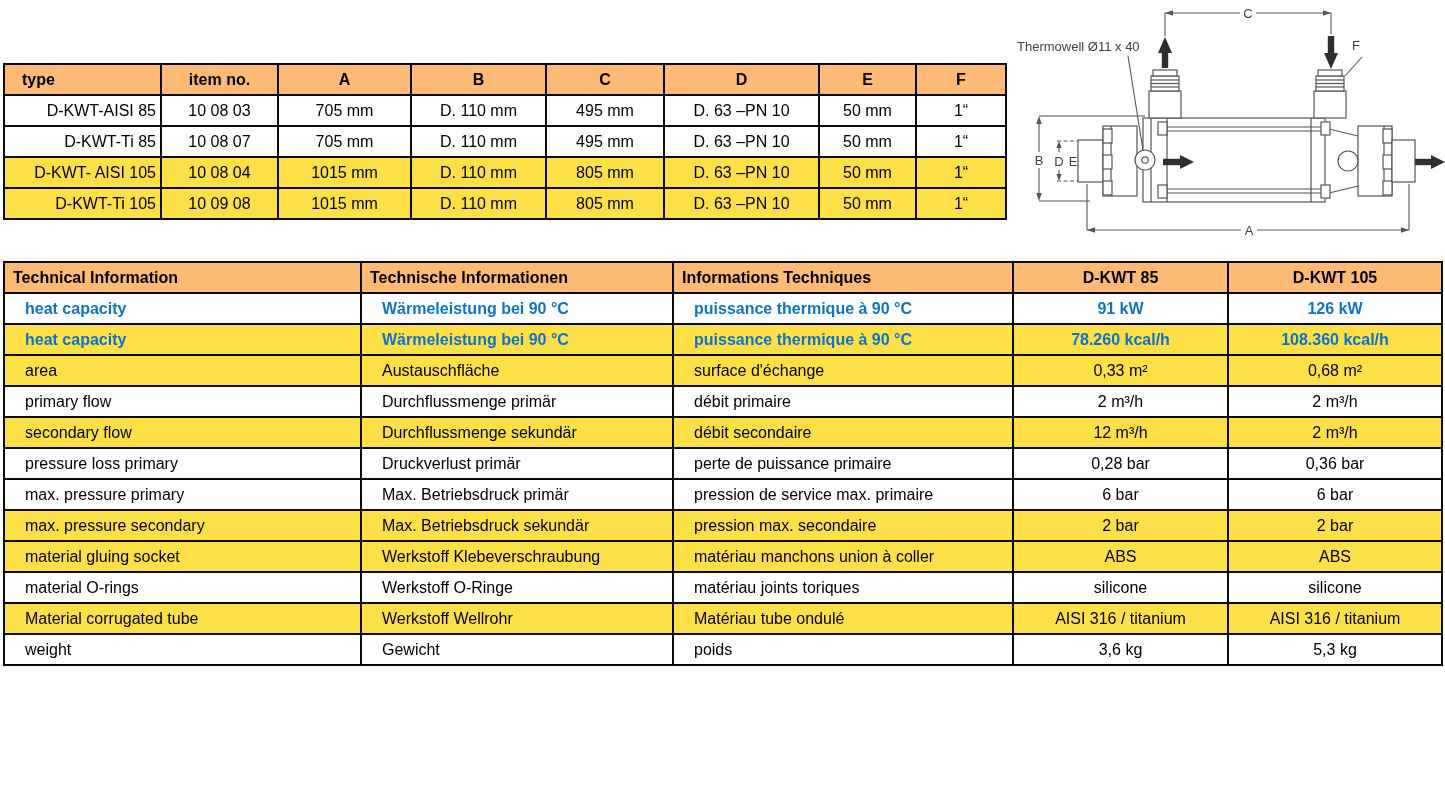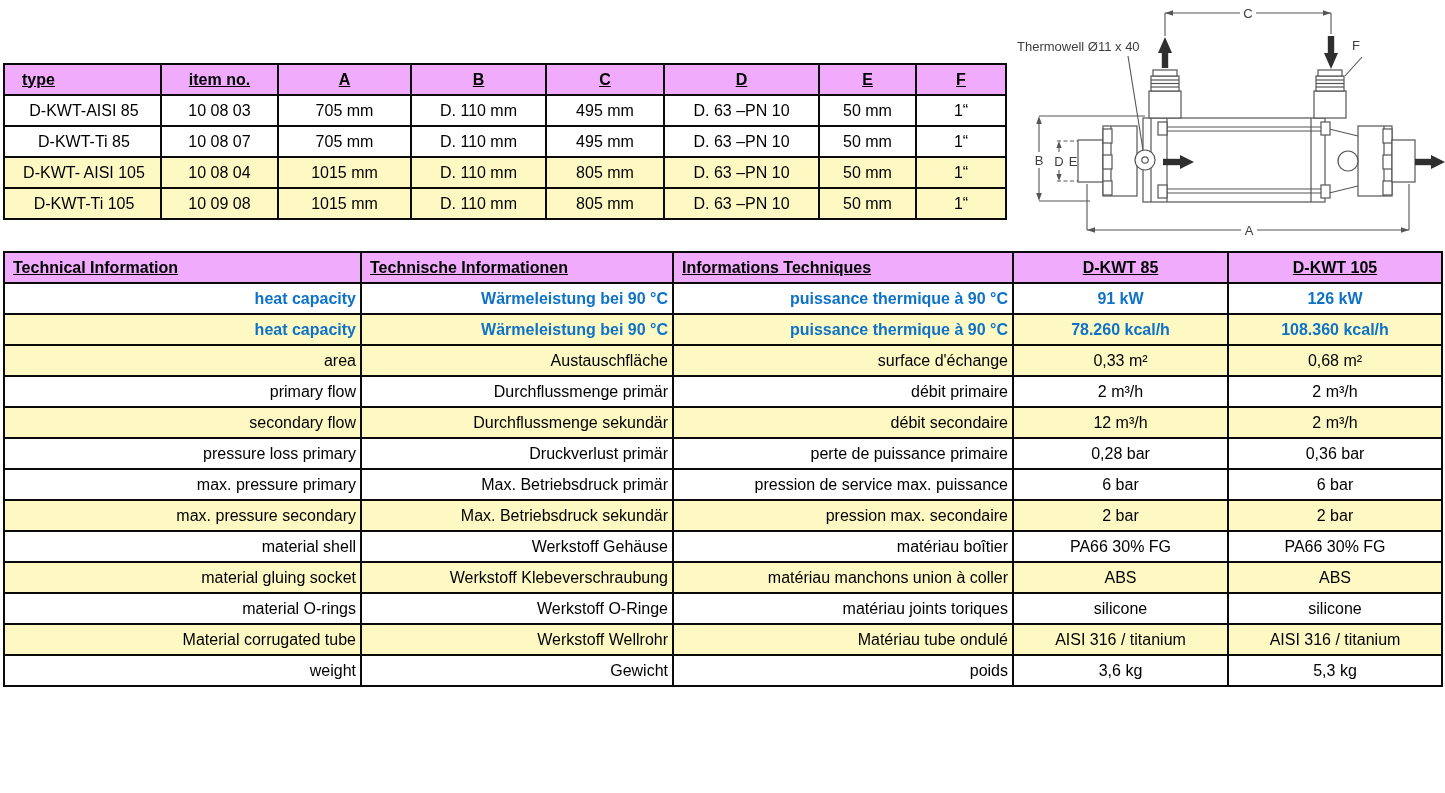--- a/index.html
+++ b/index.html
@@ -1,32 +1,32 @@
 <!DOCTYPE html>
 <html><head>
 <meta charset="utf-8">
 <style>
   html,body{margin:0;padding:0;background:#fff;}
   .page{position:relative;width:1445px;height:793px;background:#ffffff;overflow:hidden;
         font-family:"Liberation Sans",sans-serif;color:#000;}
   table{border-collapse:collapse;table-layout:fixed;position:absolute;background:#fff;}
   th,td{border:2px solid #0a0a0a;height:29px;padding:0 4px;white-space:nowrap;overflow:hidden;
         font-size:16px;line-height:1;vertical-align:middle;}
-  th{background:#f0abfc;font-weight:bold;text-align:center;text-decoration:underline;}
+  th{background:#fdba74;font-weight:bold;text-align:center;}
   
   .dim-table{left:3px;top:63px;width:1002px;}
   .dim-table td{text-align:center;}
-  .dim-table td:first-child{text-align:center;padding-left:7px;}
+  .dim-table td:first-child{text-align:right;padding-left:7px;}
   .dim-table th:first-child{text-align:left;padding-left:17px;}
   
-  .tech-table{left:3px;top:251px;width:1438px;}
+  .tech-table{left:3px;top:261px;width:1438px;}
   .tech-table th.L{text-align:left;padding-left:8px;}
-  .tech-table td.L{text-align:right;padding-left:8px;}
+  .tech-table td.L{text-align:left;padding-left:20px;}
   .tech-table td.N{text-align:center;}
-  tr.rshade td{background:#fef9c3;}
+  tr.rshade td{background:#fde047;}
   tr.hl td{color:#0d72c8;font-weight:bold;}
   
   .drawing{position:absolute;left:1015px;top:0;}
   .drawing text{font-family:"Liberation Sans",sans-serif;font-size:13px;fill:#3d3d3d;}
 </style>
 </head>
 <body>
 
 <div class="page">
 
@@ -254,38 +254,31 @@
       <tr>
         <td class="L">pressure loss primary</td>
         <td class="L">Druckverlust primär</td>
         <td class="L">perte de puissance primaire</td>
         <td class="N">0,28 bar</td>
         <td class="N">0,36 bar</td>
       </tr>
       <tr>
         <td class="L">max. pressure primary</td>
         <td class="L">Max. Betriebsdruck primär</td>
-        <td class="L">pression de service max. puissance</td>
+        <td class="L">pression de service max. primaire</td>
         <td class="N">6 bar</td>
         <td class="N">6 bar</td>
       </tr>
       <tr class="rshade">
         <td class="L">max. pressure secondary</td>
         <td class="L">Max. Betriebsdruck sekundär</td>
         <td class="L">pression max. secondaire</td>
         <td class="N">2 bar</td>
         <td class="N">2 bar</td>
       </tr>
-      <tr>
-        <td class="L">material shell</td>
-        <td class="L">Werkstoff Gehäuse</td>
-        <td class="L">matériau boîtier</td>
-        <td class="N">PA66 30% FG</td>
-        <td class="N">PA66 30% FG</td>
-      </tr>
       <tr class="rshade">
         <td class="L">material gluing socket</td>
         <td class="L">Werkstoff Klebeverschraubung</td>
         <td class="L">matériau manchons union à coller</td>
         <td class="N">ABS</td>
         <td class="N">ABS</td>
       </tr>
       <tr>
         <td class="L">material O-rings</td>
         <td class="L">Werkstoff O-Ringe</td>

